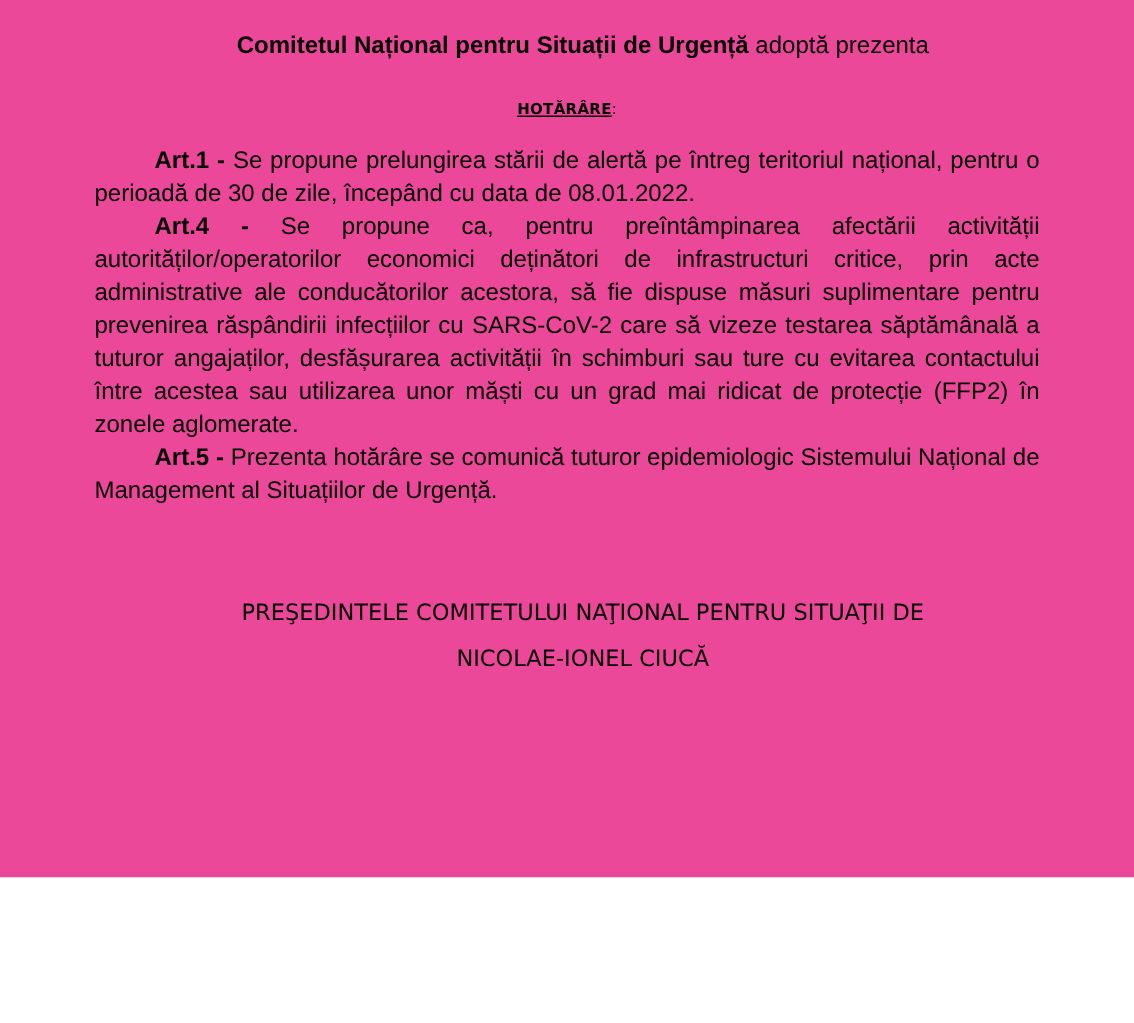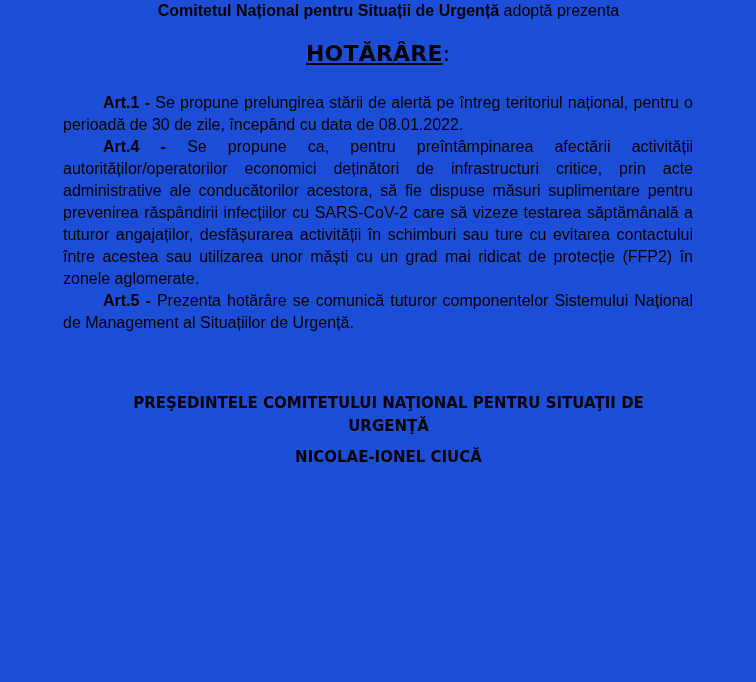--- a/index.html
+++ b/index.html
@@ -1,81 +1,80 @@
 <!DOCTYPE html>
 <html><head>
 <meta charset="utf-8">
 <style>
   html, body { margin: 0; padding: 0; background: #ffffff; }
   .page {
     position: relative;
     width: 756px;
-    height: 682px;
-    background: #1d4ed8;
+    height: 585px;
+    background: #ec4899;
     color: #000000;
     font-family: "Liberation Sans", sans-serif;
     font-size: 16px;
     overflow: hidden;
     box-sizing: border-box;
-    padding: 0 63px 0 63px;
+    padding: 20px 63px 0 63px;
   }
   .intro {
     margin: 0 0 0 21px;
     text-align: center;
     line-height: 21px;
     white-space: nowrap;
   }
   .intro .b { font-weight: bold; }
   .doc-title {
     margin: 22px 0 0 0;
     text-align: center;
     line-height: 22px;
     font-family: "DejaVu Sans", sans-serif;
-    font-size: 22px;
+    font-size: 10px;
   }
   .doc-title .u {
     font-weight: bold;
     text-decoration: underline;
     letter-spacing: 0.2px;
   }
   .articles {
-    margin-top: 27px;
+    margin-top: 12px;
     line-height: 22px;
     text-align: justify;
   }
   .art {
     margin: 0;
     text-indent: 40px;
   }
   .art .lbl { font-weight: bold; }
   .signature {
     margin: 58px 0 0 21px;
     text-align: center;
     font-family: "DejaVu Sans", sans-serif;
-    font-weight: bold;
+    font-weight: normal;
     font-size: 15px;
     line-height: 23px;
   }
   .signature p { margin: 0; }
   .signature .name { margin-top: 8px; }
 </style>
 </head>
 <body>
 
 <div class="page">
 
   <p class="intro"><span class="b">Comitetul Național pentru Situații de Urgență</span> <span>adoptă prezenta</span></p>
 
   <p class="doc-title"><span class="u">HOTĂRÂRE</span><span>:</span></p>
 
   <div class="articles">
     <p class="art"><span class="lbl">Art.1 -</span> <span>Se propune prelungirea stării de alertă pe întreg teritoriul național, pentru o perioadă de 30 de zile, începând cu data de 08.01.2022.</span></p>
     <p class="art"><span class="lbl">Art.4 -</span> <span>Se propune ca, pentru preîntâmpinarea afectării activității autorităților/operatorilor economici deținători de infrastructuri critice, prin acte administrative ale conducătorilor acestora, să fie dispuse măsuri suplimentare pentru prevenirea răspândirii infecțiilor cu SARS-CoV-2 care să vizeze testarea săptămânală a tuturor angajaților, desfășurarea activității în schimburi sau ture cu evitarea contactului între acestea sau utilizarea unor măști cu un grad mai ridicat de protecție (FFP2) în zonele aglomerate.</span></p>
-    <p class="art"><span class="lbl">Art.5 -</span> <span>Prezenta hotărâre se comunică tuturor componentelor Sistemului Național de Management al Situațiilor de Urgență.</span></p>
+    <p class="art"><span class="lbl">Art.5 -</span> <span>Prezenta hotărâre se comunică tuturor epidemiologic Sistemului Național de Management al Situațiilor de Urgență.</span></p>
   </div>
 
   <div class="signature">
     <p>PREŞEDINTELE COMITETULUI NAŢIONAL PENTRU SITUAŢII DE</p>
-    <p>URGENŢĂ</p>
     <p class="name">NICOLAE-IONEL CIUCĂ</p>
   </div>
 
 </div>
 
 </body></html>

